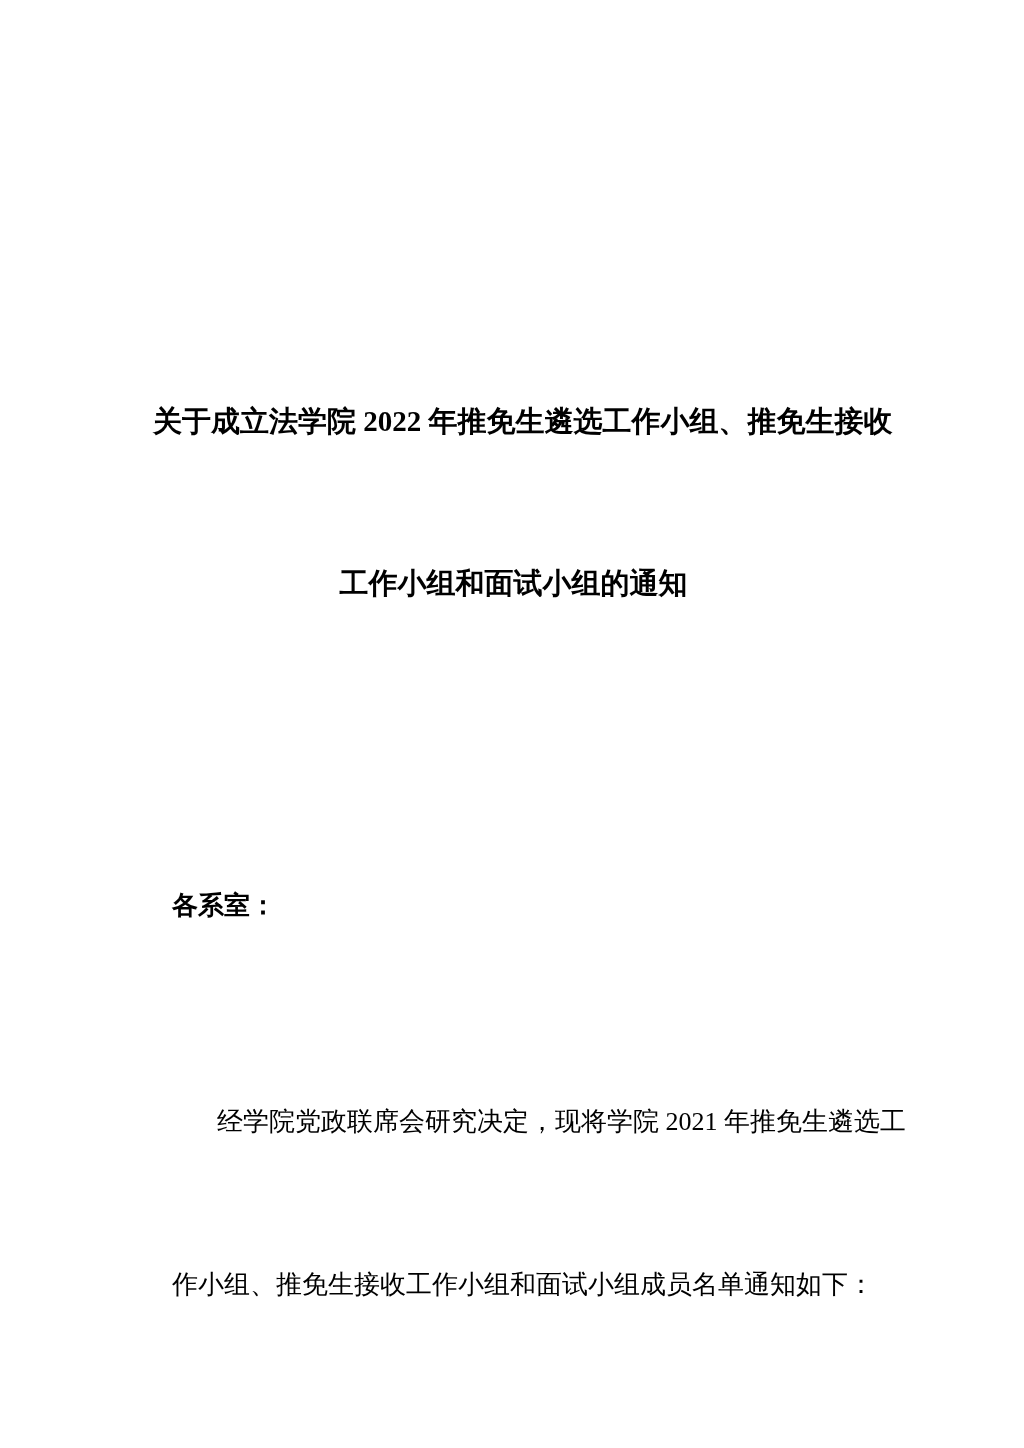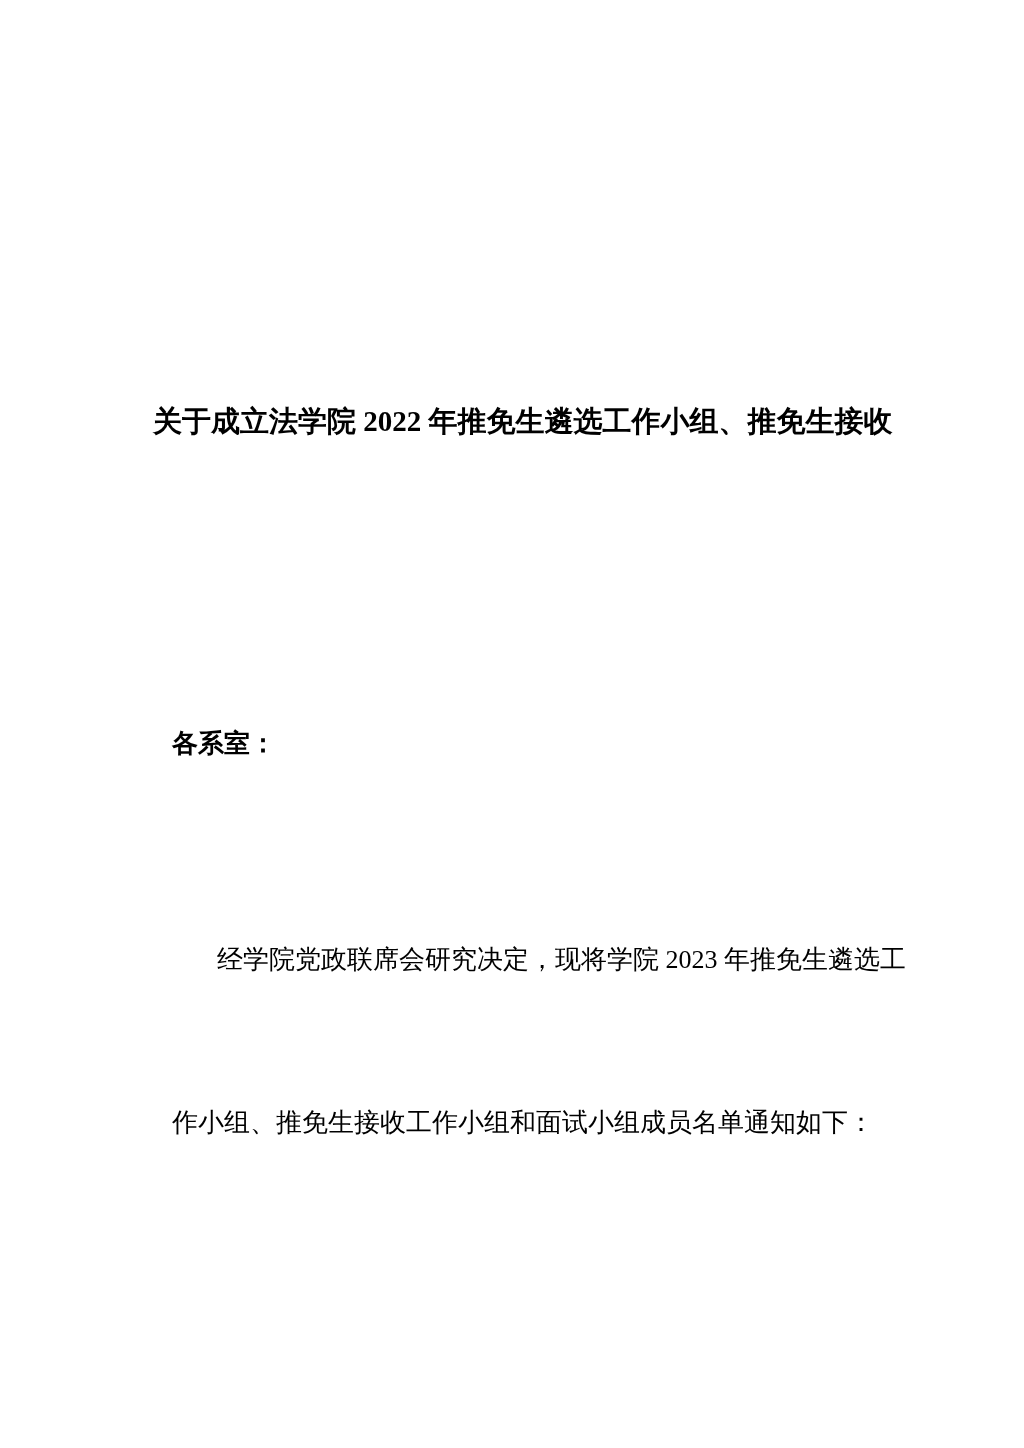--- a/index.html
+++ b/index.html
@@ -34,25 +34,26 @@
   .indent { text-indent: 45px; }
 </style>
 </head>
 <body>
 
 <div class="page">
   <div class="doc">
 
     <div class="title">
       <div>关于成立法学院 2022 年推免生遴选工作小组、推免生接收</div>
+      <div>工作小组和面试小组的通知</div>
     </div>
 
     <div class="line bold salutation">各系室：</div>
 
-    <div class="line indent">经学院党政联席会研究决定，现将学院 2023 年推免生遴选工</div>
+    <div class="line indent">经学院党政联席会研究决定，现将学院 2021 年推免生遴选工</div>
     <div class="line">作小组、推免生接收工作小组和面试小组成员名单通知如下：</div>
 
     
 
     
 
     
 
     
 

